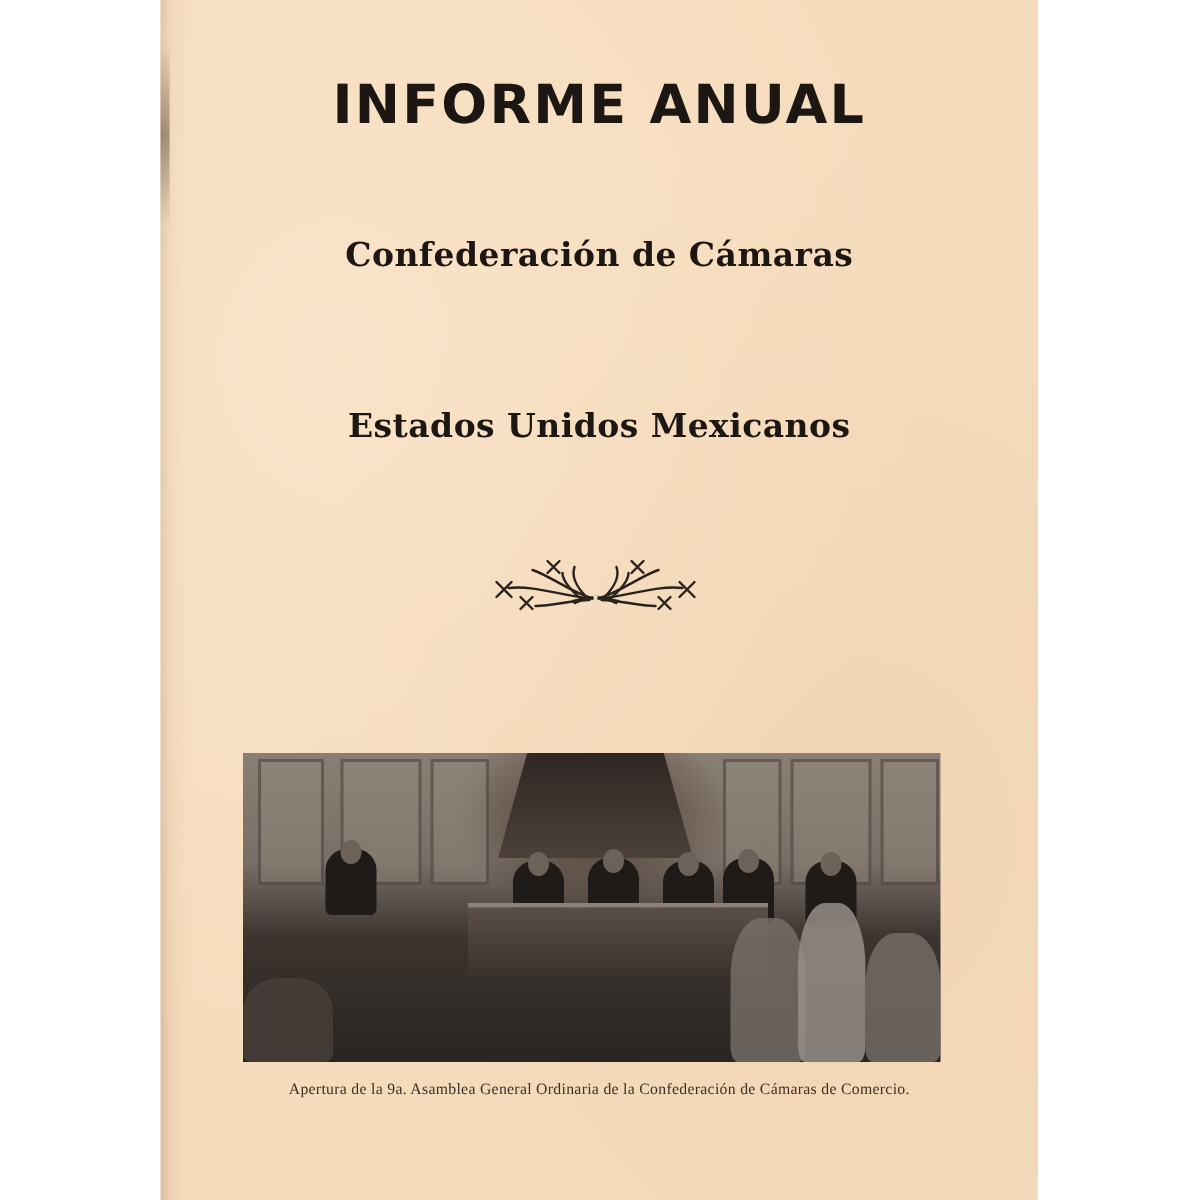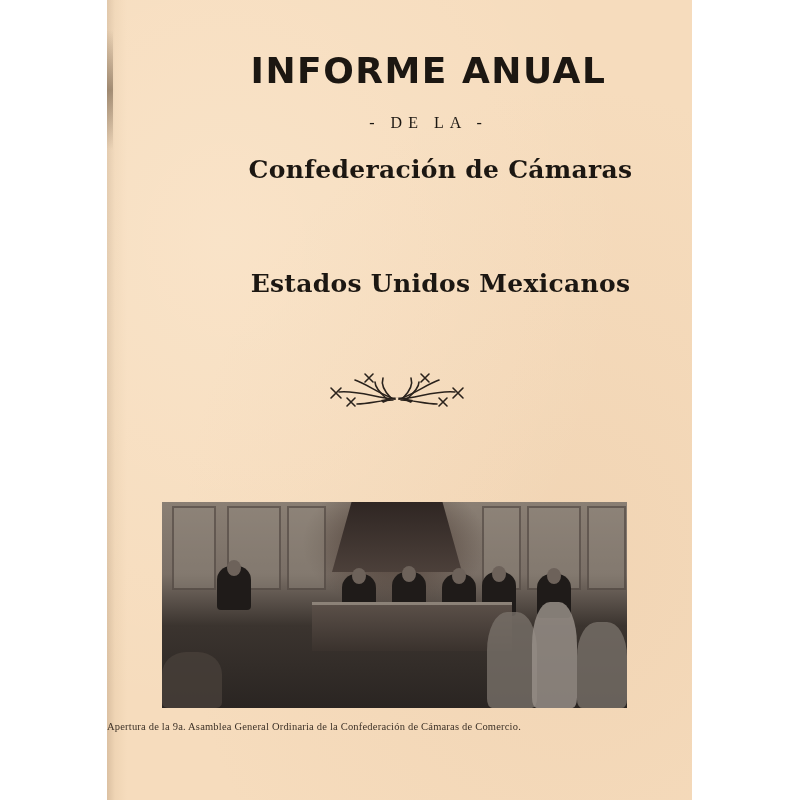--- a/index.html
+++ b/index.html
@@ -15,33 +15,31 @@
         radial-gradient(ellipse at 80% 70%, rgba(220,180,140,0.18), transparent 60%),
         linear-gradient(90deg, rgba(140,110,80,0.25) 0px, rgba(200,170,130,0.15) 8px, transparent 20px);
     }
     .spine-stain {
       position: absolute; left: 0; top: 30px; width: 6px; height: 120px;
       background: linear-gradient(180deg, transparent, rgba(90,70,50,0.5), transparent);
     }
     .title {
       position: absolute; left: 0; width: 585px; text-align: center; color: #1c1712;
       margin: 0;
-      padding-left: 29px;
     }
     .t-informe {
       top: 50px; font-family: "DejaVu Sans", sans-serif; font-size: 36px; font-weight: bold;
       letter-spacing: 1.5px; line-height: 42px;
     }
     .t-dela {
       top: 113px; font-family: "Liberation Serif", serif; font-size: 16px; letter-spacing: 6px; line-height: 20px;
     }
     .t-line {
-      font-family: "DejaVu Serif", serif; font-weight: bold; font-size: 25px; line-height: 32px;
+      font-family: "DejaVu Serif", serif; font-weight: bold; font-size: 22px; line-height: 32px;
       letter-spacing: 0.3px;
-      margin-left: 12px;
     }
     .t-l1 { top: 154px; }
     .t-l2 { top: 212px; }
     .t-l3 { top: 268px; }
     .ornament {
       position: absolute; left: 210px; top: 370px; width: 160px; height: 42px;
     }
     .photo {
       position: absolute; left: 55px; top: 502px; width: 465px; height: 206px;
       background:
@@ -67,32 +65,31 @@
       position: absolute; width: 34px; height: 44px; border-radius: 14px 14px 4px 4px;
       background: #1f1b19;
     }
     .photo .head {
       position: absolute; width: 14px; height: 16px; border-radius: 50%; background: #6d625a;
     }
     .photo .crowd {
       position: absolute; border-radius: 40% 40% 10% 10%; background: rgba(120,112,105,0.8);
     }
     .caption {
-      position: absolute; left: 0; top: 721px; width: 694px; 
+      position: absolute; left: 0; top: 721px; width: 585px; text-align: center;
       font-family: "Liberation Serif", serif; font-size: 10.5px; color: #3c3127; letter-spacing: 0.2px;
     }
   </style>
 </head>
 <body>
 
 <div class="page">
   <div class="spine-stain"></div>
 
   <h1 class="title t-informe">INFORME ANUAL</h1>
-  <div class="title t-dela">- DE LA -</div>
   <div class="title t-line t-l1">Confederación de Cámaras</div>
   <div class="title t-line t-l3">Estados Unidos Mexicanos</div>
 
   <svg class="ornament" viewBox="0 0 160 42">
     <g fill="none" stroke="#2a221c" stroke-width="1.6" stroke-linecap="round">
 
       <path d="M78 29 C60 28 40 20 22 22"></path>
       <path d="M78 29 C62 24 50 14 38 10"></path>
       <path d="M76 30 C64 30 52 34 40 34"></path>
       <path d="M74 28 C66 20 64 14 66 8"></path>

